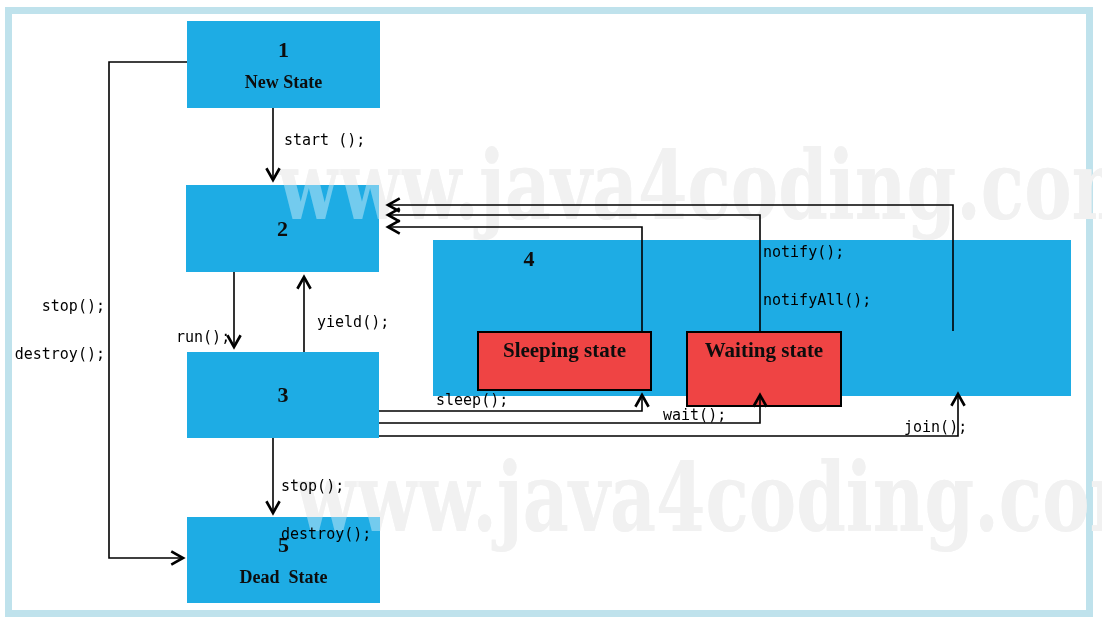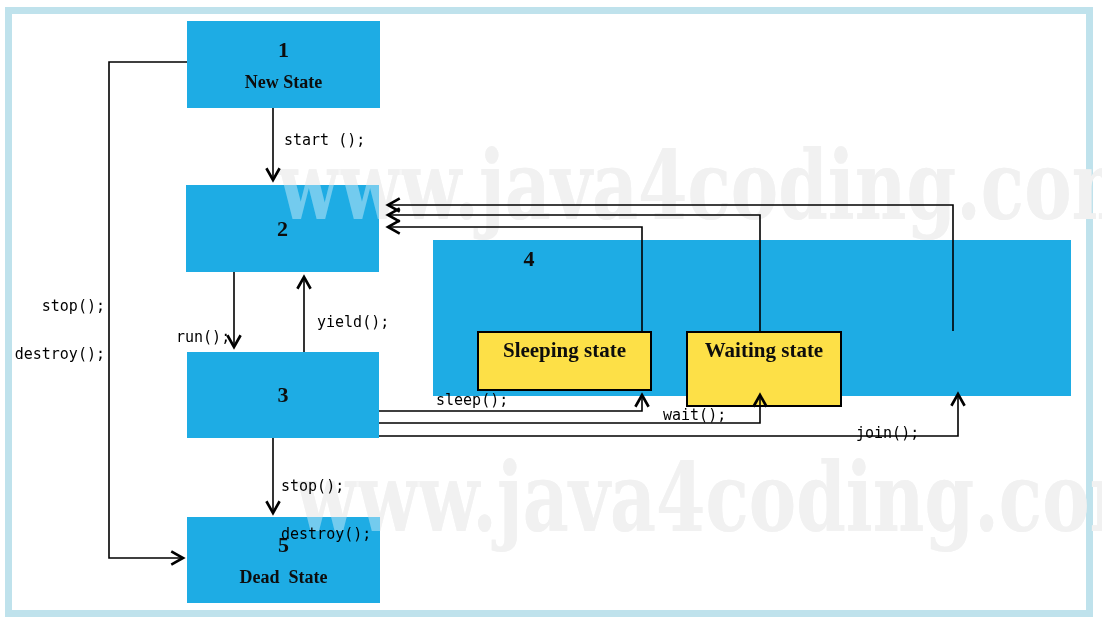--- a/index.html
+++ b/index.html
@@ -17,21 +17,21 @@
   .state{position:absolute;background:#1eace4;z-index:2;display:flex;flex-direction:column;
          align-items:center;justify-content:center;gap:12px;box-sizing:border-box;}
   .state-number{font-family:"Liberation Serif",serif;font-weight:bold;font-size:22px;
                 color:#0d0d0d;line-height:1;white-space:pre;}
   .state-label{font-family:"Liberation Serif",serif;font-weight:bold;font-size:18px;
                color:#0d0d0d;line-height:1;white-space:pre;}
   .big-state{position:absolute;background:#1eace4;z-index:2;}
   .big-state-header{position:absolute;z-index:3;display:flex;flex-direction:column;
                     align-items:center;gap:15px;}
   .big-state-header .state-label{font-size:23px;}
-  .substate{position:absolute;background:#fde047;border:2px solid #000;box-sizing:border-box;
+  .substate{position:absolute;background:#ef4444;border:2px solid #000;box-sizing:border-box;
             z-index:3;display:flex;align-items:flex-start;justify-content:center;
             padding-top:7px;}
   .substate .state-label{font-size:21px;}
   
   .t-label{position:absolute;font-family:"DejaVu Sans Mono","Liberation Mono",monospace;
            font-size:15px;line-height:16px;color:#000;z-index:5;white-space:pre;}
   .t-right{text-align:right;}
   svg.arrows{position:absolute;left:0;top:0;z-index:4;pointer-events:none;}
 </style>
 </head>
@@ -111,16 +111,20 @@
 
   <div class="t-label" style="left:281px;top:446px;">
     <div>stop();</div>
     <div>destroy();</div>
   </div>
 
   <div class="t-label" style="left:436px;top:392px;">sleep();</div>
 
   <div class="t-label" style="left:663px;top:407px;">wait();</div>
 
-  <div class="t-label" style="left:856px;top:419px;margin-top:6px;">join();</div>
+  <div class="t-label" style="left:904px;top:419px;">join();</div>
 
+  <div class="t-label" style="left:763px;top:212px;">
+    <div>notify();</div>
+    <div>notifyAll();</div>
+  </div>
 
 </div>
 
 </body></html>

